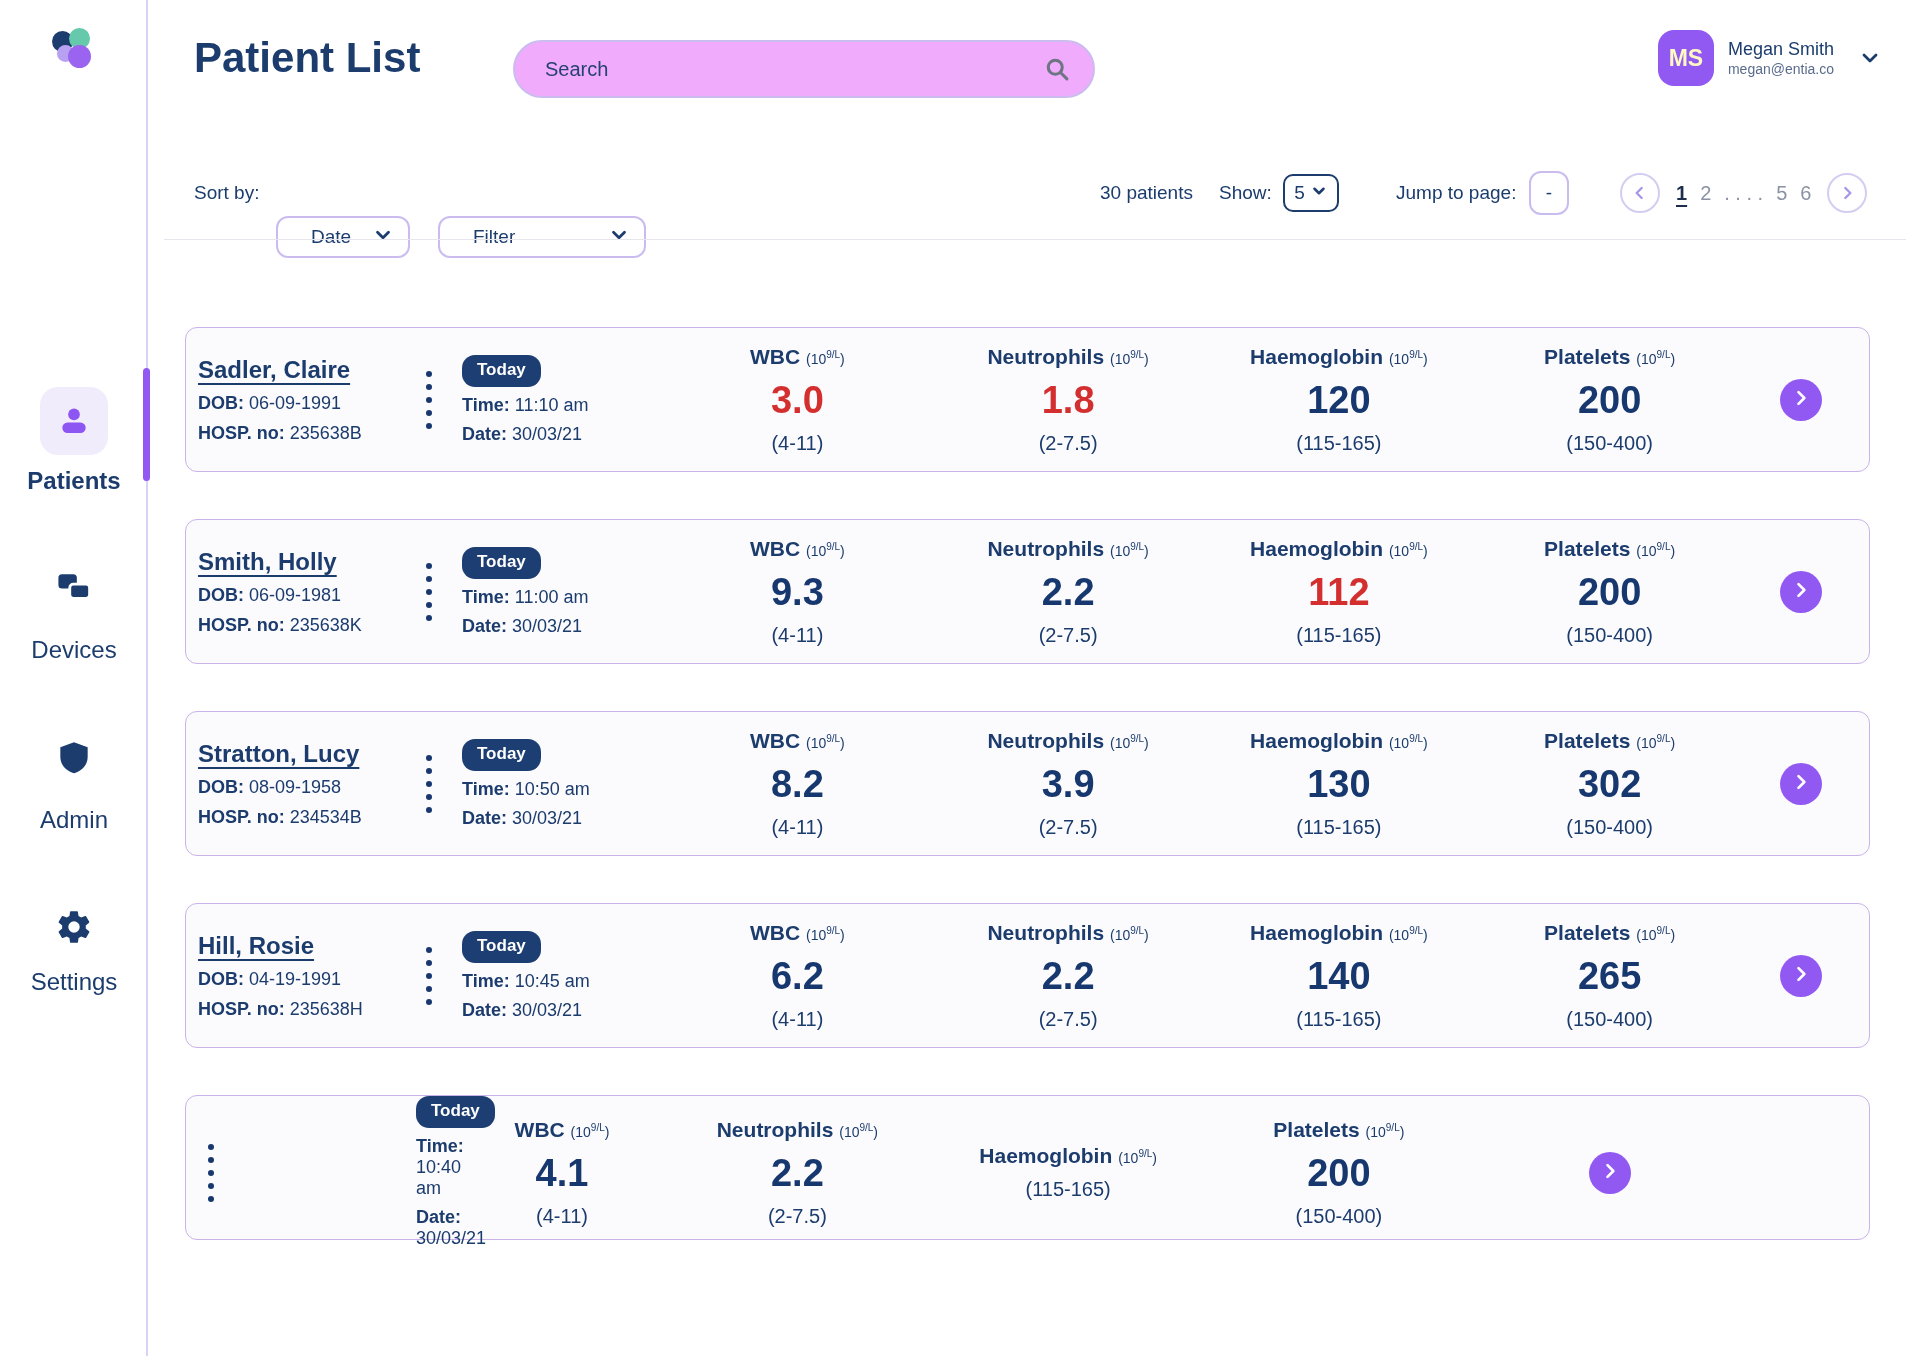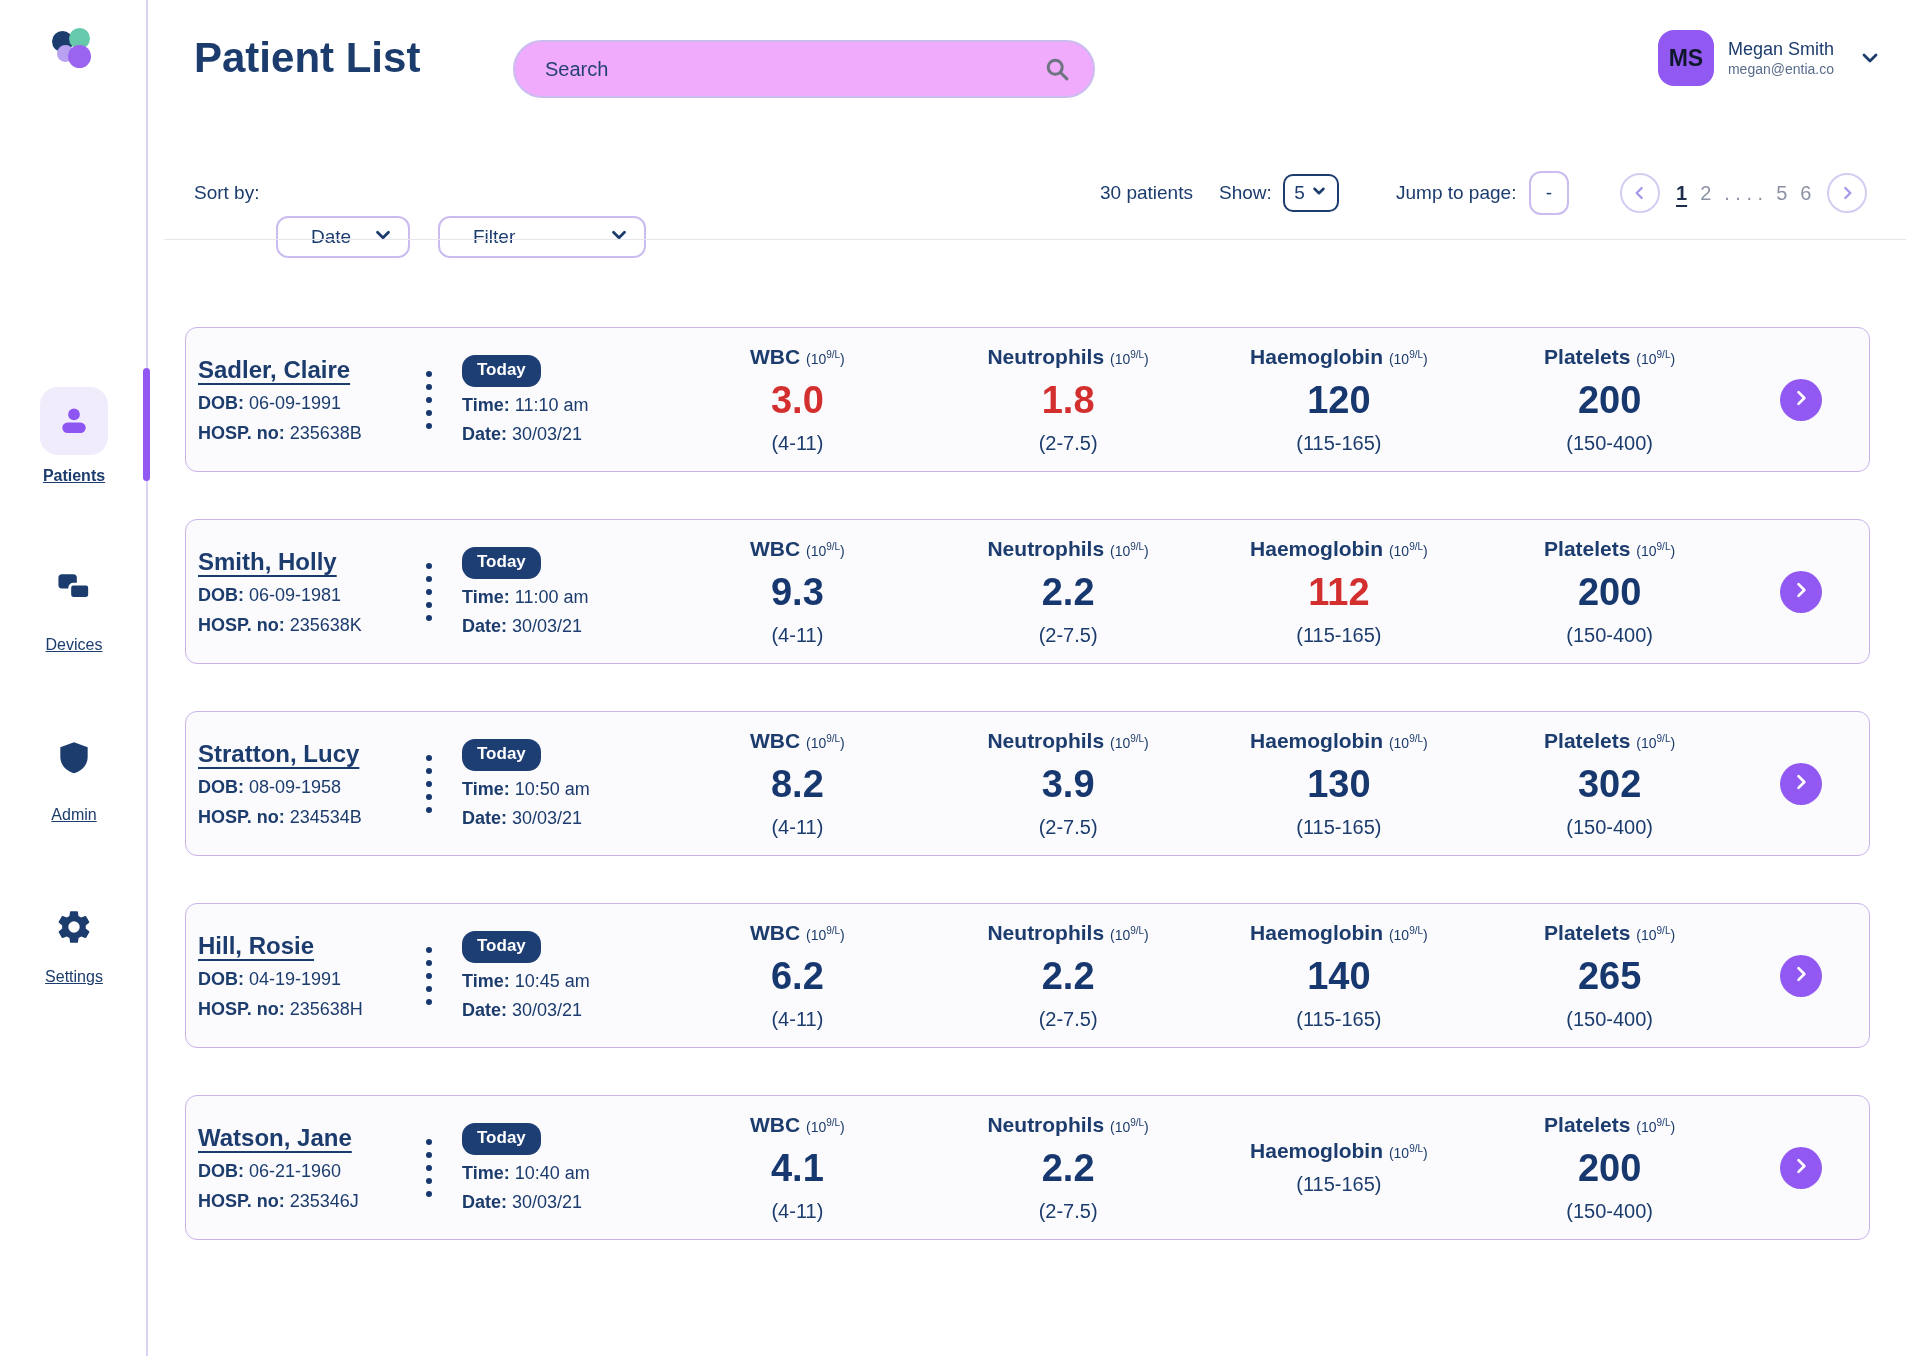--- a/index.html
+++ b/index.html
@@ -16,33 +16,33 @@
   }
   
   .sidebar{position:absolute;left:0;top:0;bottom:0;width:148px;border-right:2px solid var(--divider);background:#fff;}
   .logo{position:absolute;left:52px;top:28px;width:48px;height:48px;}
   .logo i{position:absolute;border-radius:50%;}
   .logo .c1{width:21px;height:21px;left:0;top:3px;background:var(--navy);}
   .logo .c2{width:21px;height:21px;left:17px;top:0;background:var(--teal);}
   .logo .c3{width:17px;height:17px;left:5px;top:17px;background:#b9a1f2;}
   .logo .c4{width:23px;height:23px;left:16px;top:17px;background:#9a63f0;}
   .nav-item{position:absolute;left:0;width:148px;display:flex;flex-direction:column;align-items:center;cursor:pointer;}
-  .nav-label{font-size:16px;font-weight:500;color:var(--navy);text-decoration:underline;}
+  .nav-label{font-size:24px;font-weight:500;color:var(--navy);}
   .nav-item.active .nav-label{font-weight:700;}
   .icon-tile{width:68px;height:68px;border-radius:18px;background:var(--lavender);display:flex;align-items:center;justify-content:center;}
   .active-bar{position:absolute;right:-4px;top:368px;width:7px;height:113px;border-radius:4px;background:var(--purple);}
   
   .main{position:absolute;left:150px;top:0;right:0;bottom:0;}
   .page-title{position:absolute;left:44px;top:34px;font-size:42px;font-weight:700;color:var(--navy);}
   .search{position:absolute;left:363px;top:40px;width:582px;height:58px;border:2px solid var(--pill-border);border-radius:30px;display:flex;align-items:center;background:#f0abfc;}
   .search input{flex:1;border:none;outline:none;background:transparent;padding:0 20px 0 30px;font-size:20px;color:var(--navy);font-family:inherit;}
   .search input::placeholder{color:var(--navy);opacity:.95;}
   .search .mag{margin-right:22px;display:flex;cursor:pointer;}
   .user{position:absolute;right:24px;top:30px;display:flex;align-items:center;gap:14px;cursor:pointer;}
-  .avatar{width:56px;height:56px;border-radius:16px;background:var(--purple);color:#0f172a;font-size:23px;font-weight:700;display:flex;align-items:center;justify-content:center;}
+  .avatar{width:56px;height:56px;border-radius:16px;background:var(--purple);color:#fef9c3;font-size:23px;font-weight:700;display:flex;align-items:center;justify-content:center;}
   .user-meta{line-height:1.25;}
   .user-name{font-size:18px;font-weight:500;color:var(--navy);}
   .user-email{font-size:14px;color:var(--email-gray);}
   .user .chev{margin-left:10px;display:flex;}
   
   .toolbar{position:absolute;left:0;right:0;top:168px;height:50px;}
   .tb{position:absolute;top:0;height:50px;display:flex;align-items:center;font-size:19px;color:var(--navy);}
   .dropdown{border:2px solid var(--pill-border);border-radius:12px;height:42px;display:flex;align-items:center;justify-content:space-between;padding:0 14px 0 33px;cursor:pointer;background:#fff;margin-top:44px;}
   .sort-label{left:44px;}
   .sort-dd{left:126px;width:134px;top:4px;}
@@ -431,25 +431,20 @@
     <button class="open-btn">
       <span>
         <svg width="20" height="20" viewBox="0 0 24 24" fill="none" stroke="#ffffff" stroke-width="3.2" stroke-linecap="round" stroke-linejoin="round">
               <polyline points="9,5 16,12 9,19"></polyline>
             </svg>
       </span>
     </button>
   </div>
 
   <div class="card">
-    <div class="name-block">
-      <a class="p-name">Watson, Jane</a>
-      <div class="info-line"><span class="lbl">DOB:</span> <span>06-21-1960</span></div>
-      <div class="info-line"><span class="lbl">HOSP. no:</span> <span>235346J</span></div>
-    </div>
 
     <div class="kebab">
       <i></i>
           <i></i>
           <i></i>
           <i></i>
           <i></i>
     </div>
 
     <div class="today-block">

